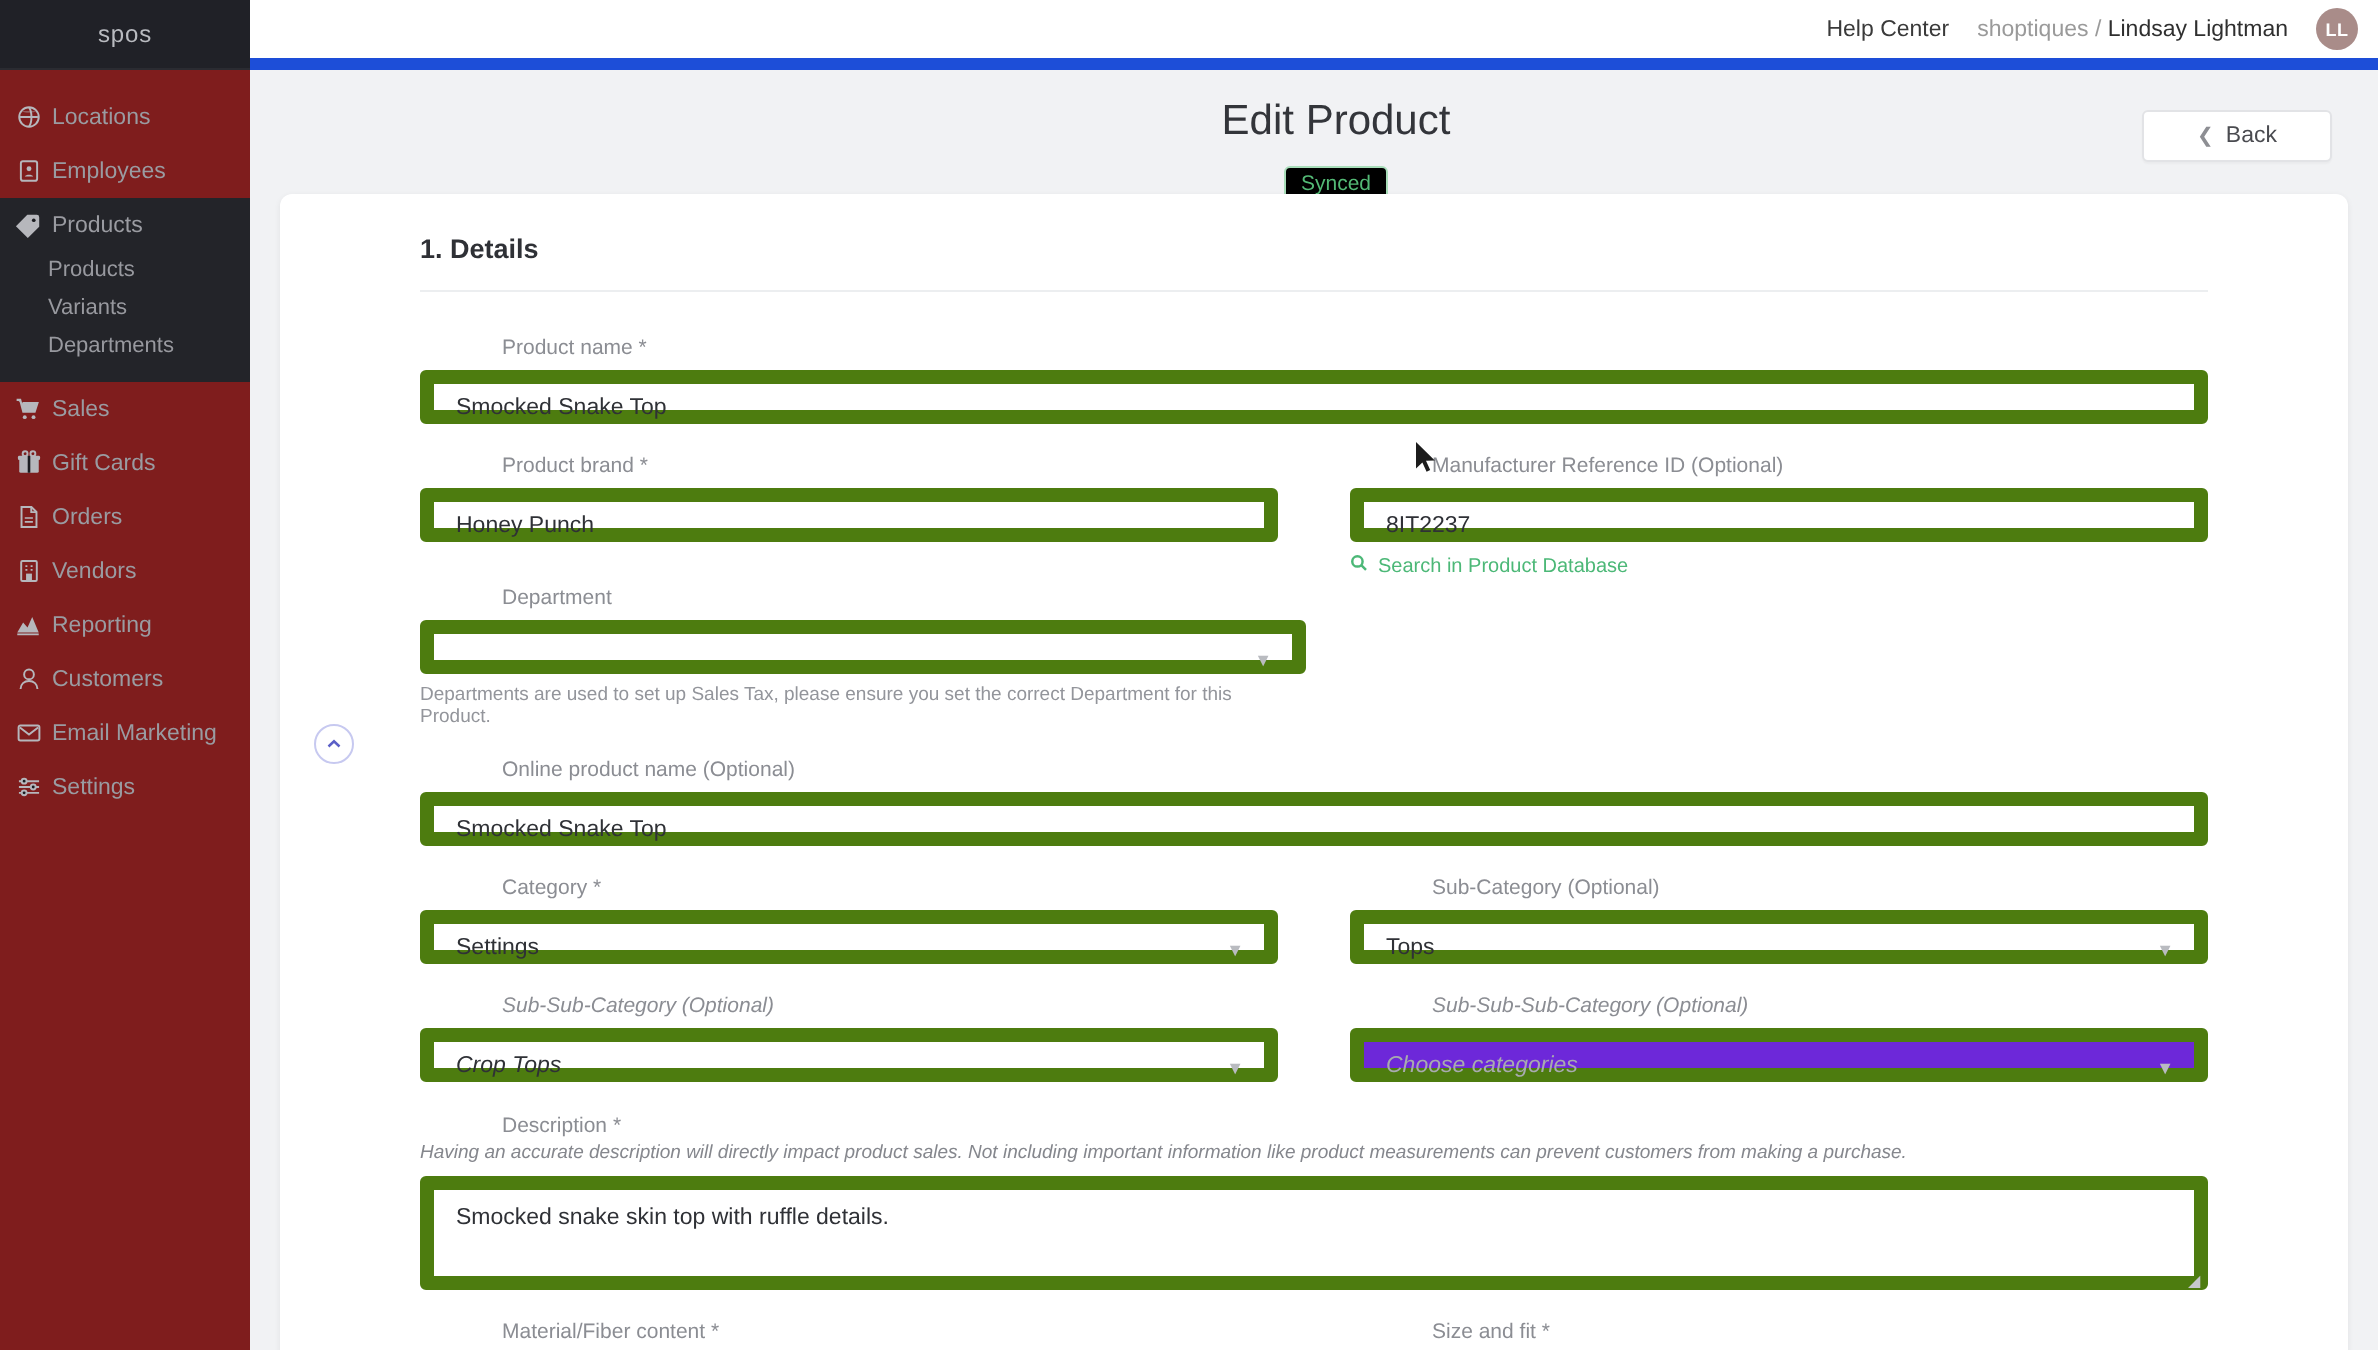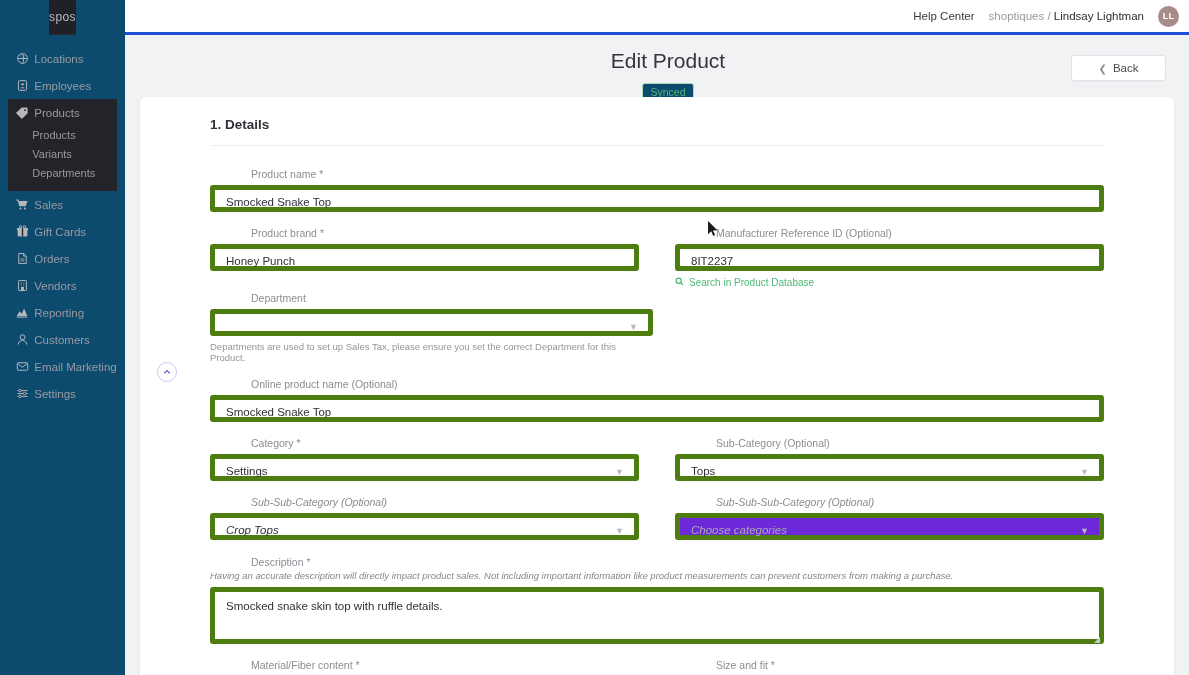--- a/index.html
+++ b/index.html
@@ -8,25 +8,24 @@
     width: 1189px; height: 675px;
     overflow: hidden;
     font-family: "Liberation Sans", sans-serif;
     background: #f1f2f4;
   }
   .app { position: relative; width: 1189px; height: 675px; display: flex; }
 
   
   .sidebar {
     width: 125px; height: 675px;
-    background: #0c4a6e;
+    background: #7f1d1d;
     flex: 0 0 125px;
     display: flex; flex-direction: column;
     overflow: hidden;
-    align-items: center;
   }
   .sidebar-logo {
     height: 35px;
     display: flex; align-items: center; justify-content: center;
     color: #b9bbc0; font-size: 12px; letter-spacing: .4px;
     background: #202127;
     border-bottom: 1px solid #2a2b31;
   }
   .nav { padding-top: 10px; }
   .nav-item {
@@ -53,21 +52,21 @@
     cursor: pointer;
   }
 
   
   .main { flex: 1; height: 675px; position: relative; background: #f1f2f4; }
 
   .topbar {
     height: 35px; background: #ffffff;
     display: flex; align-items: center; justify-content: flex-end;
     padding-right: 10px; gap: 14px;
-    border-bottom: 3px solid #1d4ed8;
+    border-bottom: 6px solid #1d4ed8;
   }
   .help-center { font-size: 11.5px; color: #3a3a3a; cursor: pointer; }
   .account { font-size: 11.5px; color: #9a9a9a; }
   .account b { color: #2f2f2f; font-weight: normal; }
   .avatar {
     width: 21px; height: 21px; border-radius: 50%;
     background: #a98c89; color: #fff;
     font-size: 9px; font-weight: bold;
     display: flex; align-items: center; justify-content: center;
     letter-spacing: .3px;
@@ -76,21 +75,21 @@
 
   .page-head {
     position: relative;
     padding: 14px 0 0 22px;
     height: 62px;
   }
   .title-row { display: flex; align-items: center; gap: 10px; flex-direction: column; }
   .page-title { font-size: 21px; color: #33353a; font-weight: normal; }
   .badge {
     font-size: 10.5px; color: #53b975;
-    border: 1px solid #a8ddb9; background: #0c4a6e;
+    border: 1px solid #a8ddb9; background: #000000;
     border-radius: 3px; padding: 2px 7px 3px;
   }
   .crumbs { margin-top: 4px; font-size: 9.5px; color: #9b9ca1; }
   .back-btn {
     position: absolute; right: 23px; top: 20px;
     width: 95px; height: 26px;
     background: #fff; border: 1px solid #e2e3e6; border-radius: 3px;
     display: flex; align-items: center; justify-content: center; gap: 6px;
     font-size: 11.5px; color: #4a4b50;
     cursor: pointer;
@@ -116,21 +115,21 @@
   }
 
   .field-label {
     font-size: 10.5px; color: #8b8d93;
     margin-bottom: 5px;
     display: block;
     padding-left: 41px;
   }
   .input, .select, .textarea {
     width: 100%;
-    border: 5px solid #4d7c0f;
+    border: 7px solid #4d7c0f;
     border-radius: 3px;
     background: #fff;
     font-family: "Liberation Sans", sans-serif;
     font-size: 11.5px;
     color: #2f3136;
     padding: 0 11px;
     height: 27px;
     line-height: 25px;
     display: block;
   }

